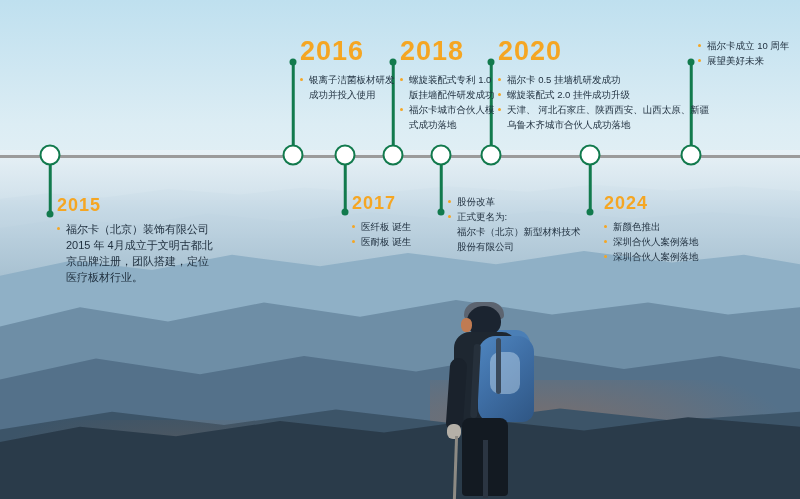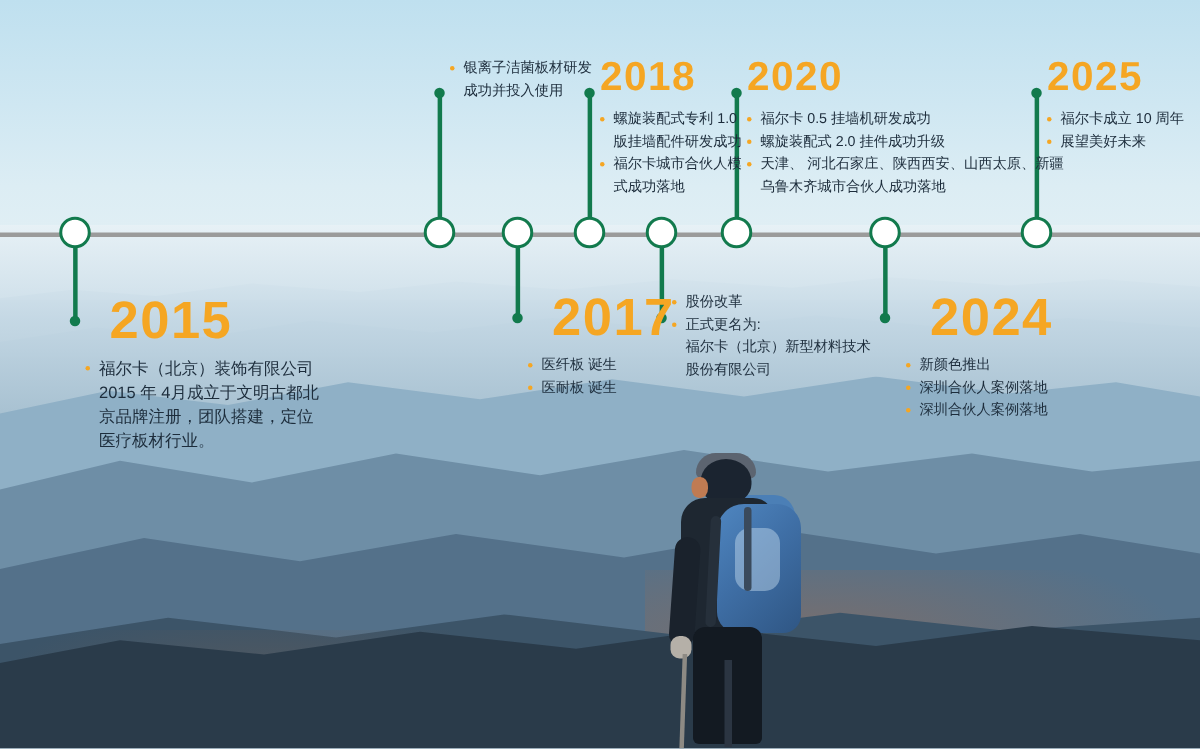--- a/index.html
+++ b/index.html
@@ -69,21 +69,21 @@
   .stem-dot{
     position:absolute;width:7px;height:7px;border-radius:50%;
     background:#127a4d;transform:translate(-50%,-50%);z-index:4;
   }
 
   .entry{position:absolute;z-index:5;}
   .year{
     color:#f5a623;font-size:27px;font-weight:700;letter-spacing:1px;
     line-height:1;margin:0 0 7px 0;white-space:nowrap;
   }
-  .year.lower{font-size:35px;margin-left:16px;}
+  .year.lower{font-size:18px;}
   .bullets{margin:0;padding:0;list-style:none;}
   .bullets li{
     position:relative;padding-left:9px;
     font-size:9.5px;line-height:15px;color:#1d2d3c;white-space:nowrap;
   }
   .bullets li::before{
     content:"";position:absolute;left:0;top:6px;
     width:3px;height:3px;border-radius:50%;background:#f5a623;
   }
   .bullets li.cont::before{display:none;}
@@ -139,20 +139,21 @@
   <div class="stem-dot" style="left:50px;top:214px;"></div>
   <div class="entry" style="left:57px;top:196px;">
     <div class="year lower">2015</div>
     <p class="para">福尔卡（北京）装饰有限公司 2015 年 4月成立于文明古都北京品牌注册，团队搭建，定位医疗板材行业。</p>
   </div>
 
   <div class="node" style="left:293px;top:155px;"></div>
   <div class="stem up" style="left:293px;top:62px;height:85px;"></div>
   <div class="stem-dot" style="left:293px;top:62px;"></div>
   <div class="entry" style="left:300px;top:38px;">
+    <div class="year">2016</div>
     <ul class="bullets">
       <li>银离子洁菌板材研发</li>
       <li class="cont">成功并投入使用</li>
     </ul>
   </div>
 
   <div class="node" style="left:345px;top:155px;"></div>
   <div class="stem down" style="left:345px;top:164px;height:48px;"></div>
   <div class="stem-dot" style="left:345px;top:212px;"></div>
   <div class="entry" style="left:352px;top:194px;">
@@ -210,20 +211,19 @@
       <li>新颜色推出</li>
       <li>深圳合伙人案例落地</li>
       <li>深圳合伙人案例落地</li>
     </ul>
   </div>
 
   <div class="node" style="left:691px;top:155px;"></div>
   <div class="stem up" style="left:691px;top:62px;height:85px;"></div>
   <div class="stem-dot" style="left:691px;top:62px;"></div>
   <div class="entry" style="left:698px;top:38px;">
-    <div class="year">2025</div>
     <ul class="bullets">
       <li>福尔卡成立 10 周年</li>
       <li>展望美好未来</li>
     </ul>
   </div>
 
 </div>
 
 </body></html>

